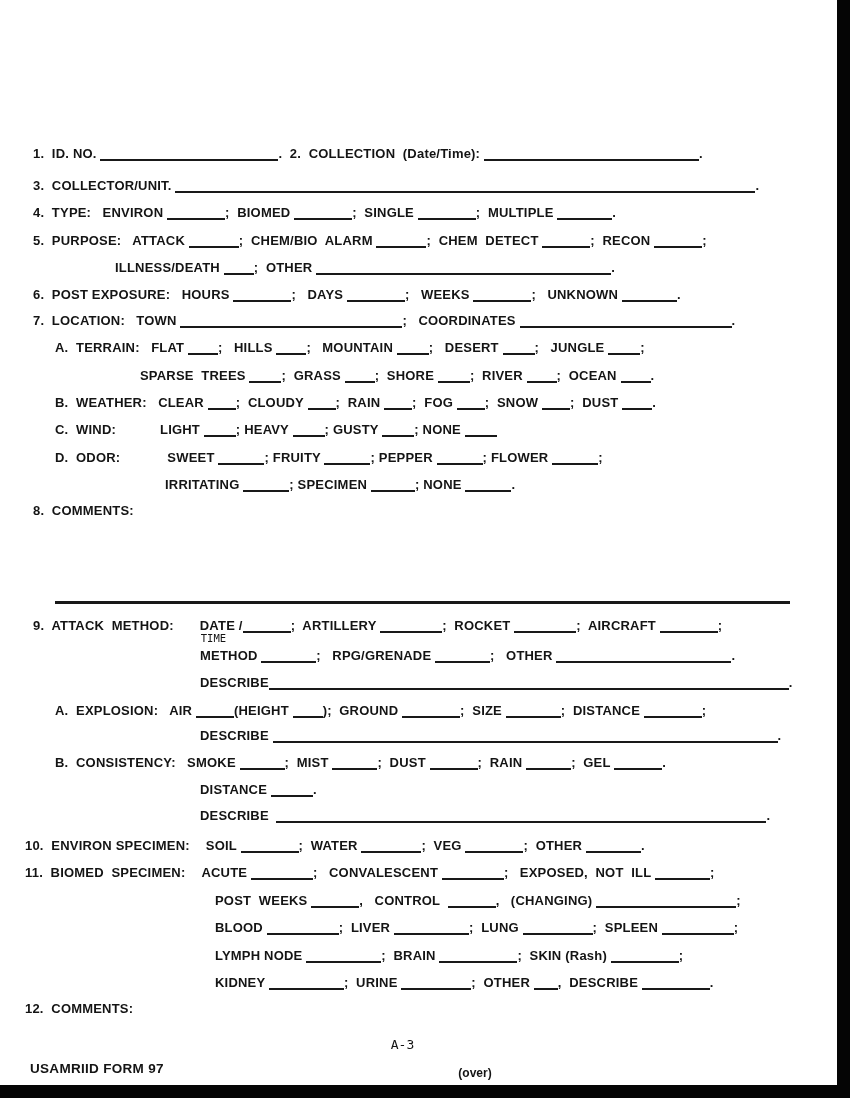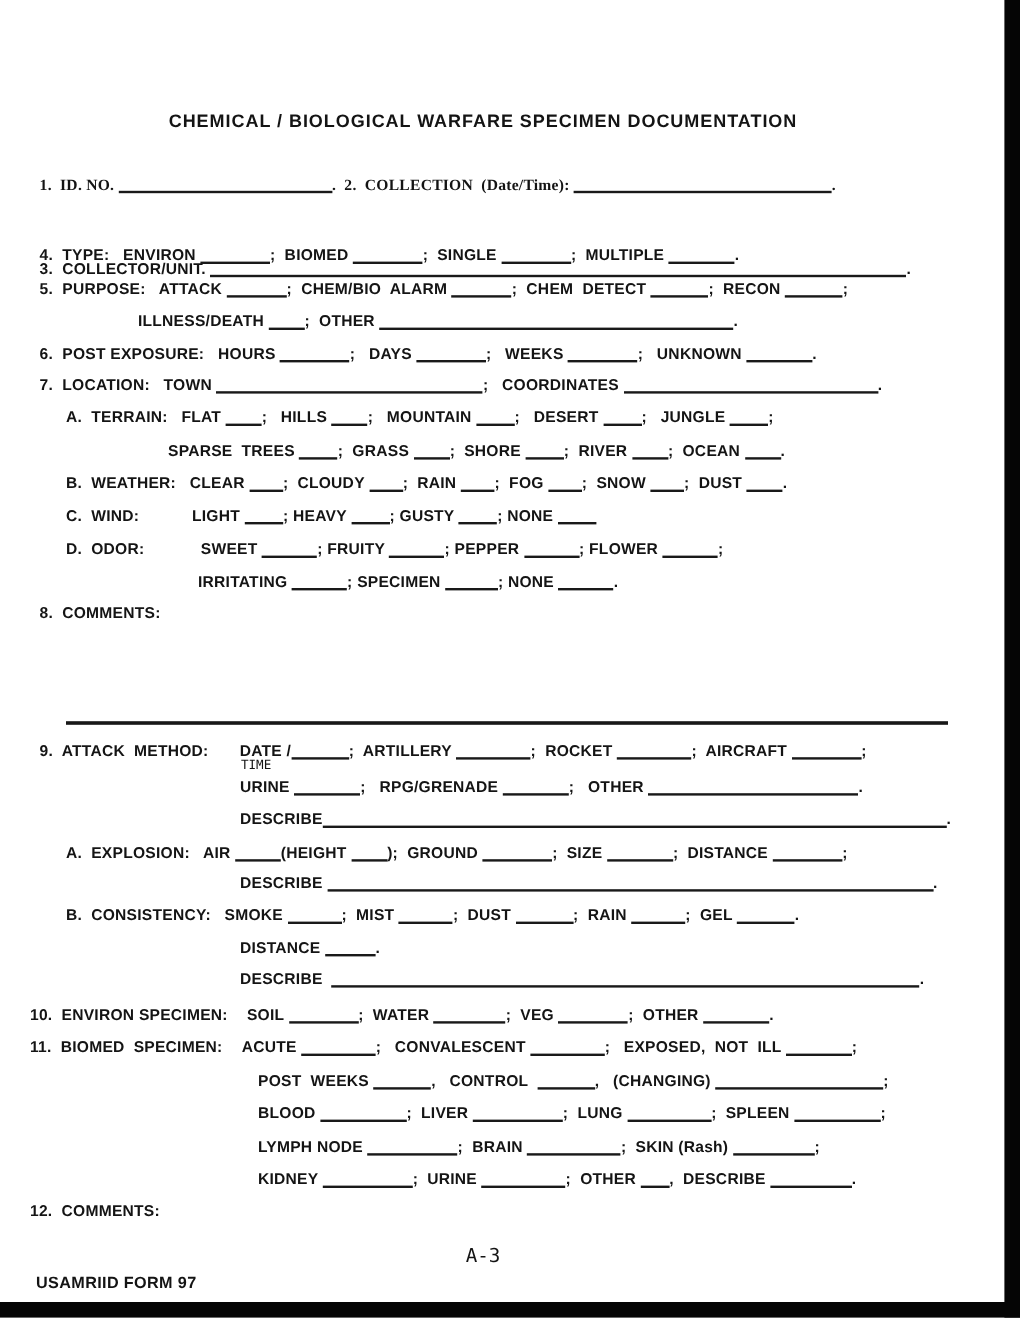--- a/index.html
+++ b/index.html
@@ -62,21 +62,21 @@
     position: absolute;
     top: 601px; left: 55px;
     width: 735px; height: 3px;
     background: #181818;
   }
   .page-number {
     position: absolute;
     top: 1037px; left: 0; right: 45px;
     text-align: center;
     font-family: "DejaVu Sans Mono", monospace;
-    font-size: 16px;
+    font-size: 13px;
     font-weight: 400;
   }
   .form-id {
     position: absolute;
     top: 1061px; left: 30px;
     font-size: 13.5px;
     font-weight: bold;
     letter-spacing: 0.3px;
   }
   .over-note {
@@ -84,54 +84,54 @@
     top: 1066px; left: 100px; right: 0;
     text-align: center;
     font-size: 12px;
     font-weight: bold;
   }
 </style>
 </head>
 <body>
 
 <div class="page">
-  <div class="form-title">CHEMICAL / BIOLOGICAL WARFARE SPECIMEN DOCUMENTATION</div>
 
   <div>
-      <div class="line" style="top: 146px; left: 33px; font-family: Liberation Serif, serif;"><span class="lbl">1.  ID. NO. </span><span class="blank" style="width: 178px;"></span><span class="lbl">.  2.  COLLECTION  (Date/Time): </span><span class="blank" style="width: 215px;"></span><span class="lbl">.</span></div>
-      <div class="line" style="top: 178px; left: 33px; margin-top: 38px;"><span class="lbl">3.  COLLECTOR/UNIT. </span><span class="blank" style="width: 580px;"></span><span class="lbl">.</span></div>
+      <div class="line" style="top: 146px; left: 33px;"><span class="lbl">1.  ID. NO. </span><span class="blank" style="width: 178px;"></span><span class="lbl">.  2.  COLLECTION  (Date/Time): </span><span class="blank" style="width: 215px;"></span><span class="lbl">.</span></div>
+      <div class="line" style="top: 178px; left: 33px;"><span class="lbl">3.  COLLECTOR/UNIT. </span><span class="blank" style="width: 580px;"></span><span class="lbl">.</span></div>
       <div class="line" style="top: 205px; left: 33px;"><span class="lbl">4.  TYPE:   ENVIRON </span><span class="blank" style="width: 58px;"></span><span class="lbl">;  BIOMED </span><span class="blank" style="width: 58px;"></span><span class="lbl">;  SINGLE </span><span class="blank" style="width: 58px;"></span><span class="lbl">;  MULTIPLE </span><span class="blank" style="width: 55px;"></span><span class="lbl">.</span></div>
       <div class="line" style="top: 233px; left: 33px;"><span class="lbl">5.  PURPOSE:   ATTACK </span><span class="blank" style="width: 50px;"></span><span class="lbl">;  CHEM/BIO  ALARM </span><span class="blank" style="width: 50px;"></span><span class="lbl">;  CHEM  DETECT </span><span class="blank" style="width: 48px;"></span><span class="lbl">;  RECON </span><span class="blank" style="width: 48px;"></span><span class="lbl">;</span></div>
       <div class="line" style="top: 260px; left: 115px;"><span class="lbl">ILLNESS/DEATH </span><span class="blank" style="width: 30px;"></span><span class="lbl">;  OTHER </span><span class="blank" style="width: 295px;"></span><span class="lbl">.</span></div>
       <div class="line" style="top: 287px; left: 33px;"><span class="lbl">6.  POST EXPOSURE:   HOURS </span><span class="blank" style="width: 58px;"></span><span class="lbl">;   DAYS </span><span class="blank" style="width: 58px;"></span><span class="lbl">;   WEEKS </span><span class="blank" style="width: 58px;"></span><span class="lbl">;   UNKNOWN </span><span class="blank" style="width: 55px;"></span><span class="lbl">.</span></div>
       <div class="line" style="top: 313px; left: 33px;"><span class="lbl">7.  LOCATION:   TOWN </span><span class="blank" style="width: 222px;"></span><span class="lbl">;   COORDINATES </span><span class="blank" style="width: 212px;"></span><span class="lbl">.</span></div>
       <div class="line" style="top: 340px; left: 55px;"><span class="lbl">A.  TERRAIN:   FLAT </span><span class="blank" style="width: 30px;"></span><span class="lbl">;   HILLS </span><span class="blank" style="width: 30px;"></span><span class="lbl">;   MOUNTAIN </span><span class="blank" style="width: 32px;"></span><span class="lbl">;   DESERT </span><span class="blank" style="width: 32px;"></span><span class="lbl">;   JUNGLE </span><span class="blank" style="width: 32px;"></span><span class="lbl">;</span></div>
       <div class="line" style="top: 368px; left: 140px;"><span class="lbl">SPARSE  TREES </span><span class="blank" style="width: 32px;"></span><span class="lbl">;  GRASS </span><span class="blank" style="width: 30px;"></span><span class="lbl">;  SHORE </span><span class="blank" style="width: 32px;"></span><span class="lbl">;  RIVER </span><span class="blank" style="width: 30px;"></span><span class="lbl">;  OCEAN </span><span class="blank" style="width: 30px;"></span><span class="lbl">.</span></div>
       <div class="line" style="top: 395px; left: 55px;"><span class="lbl">B.  WEATHER:   CLEAR </span><span class="blank" style="width: 28px;"></span><span class="lbl">;  CLOUDY </span><span class="blank" style="width: 28px;"></span><span class="lbl">;  RAIN </span><span class="blank" style="width: 28px;"></span><span class="lbl">;  FOG </span><span class="blank" style="width: 28px;"></span><span class="lbl">;  SNOW </span><span class="blank" style="width: 28px;"></span><span class="lbl">;  DUST </span><span class="blank" style="width: 30px;"></span><span class="lbl">.</span></div>
       <div class="line" style="top: 422px; left: 55px;"><span class="lbl">C.  WIND:</span><span class="gapseg" style="width: 44px;"></span><span class="lbl">LIGHT </span><span class="blank" style="width: 32px;"></span><span class="lbl">; HEAVY </span><span class="blank" style="width: 32px;"></span><span class="lbl">; GUSTY </span><span class="blank" style="width: 32px;"></span><span class="lbl">; NONE </span><span class="blank" style="width: 32px;"></span></div>
       <div class="line" style="top: 450px; left: 55px;"><span class="lbl">D.  ODOR:</span><span class="gapseg" style="width: 47px;"></span><span class="lbl">SWEET </span><span class="blank" style="width: 46px;"></span><span class="lbl">; FRUITY </span><span class="blank" style="width: 46px;"></span><span class="lbl">; PEPPER </span><span class="blank" style="width: 46px;"></span><span class="lbl">; FLOWER </span><span class="blank" style="width: 46px;"></span><span class="lbl">;</span></div>
       <div class="line" style="top: 477px; left: 165px;"><span class="lbl">IRRITATING </span><span class="blank" style="width: 46px;"></span><span class="lbl">; SPECIMEN </span><span class="blank" style="width: 44px;"></span><span class="lbl">; NONE </span><span class="blank" style="width: 46px;"></span><span class="lbl">.</span></div>
       <div class="line" style="top: 503px; left: 33px;"><span class="lbl">8.  COMMENTS:</span></div>
       <div class="line" style="top: 618px; left: 33px;"><span class="lbl">9.  ATTACK  METHOD:</span><span class="gapseg" style="width: 26px;"></span><span class="stack"><span class="stack-main">DATE /</span><span class="stack-sub">TIME</span></span><span class="blank" style="width: 48px;"></span><span class="lbl">;  ARTILLERY </span><span class="blank" style="width: 62px;"></span><span class="lbl">;  ROCKET </span><span class="blank" style="width: 62px;"></span><span class="lbl">;  AIRCRAFT </span><span class="blank" style="width: 58px;"></span><span class="lbl">;</span></div>
-      <div class="line" style="top: 648px; left: 200px;"><span class="lbl">URINE </span><span class="blank" style="width: 55px;"></span><span class="lbl">;   RPG/GRENADE </span><span class="blank" style="width: 55px;"></span><span class="lbl">;   OTHER </span><span class="blank" style="width: 175px;"></span><span class="lbl">.</span></div>
+      <div class="line" style="top: 648px; left: 200px;"><span class="lbl">METHOD </span><span class="blank" style="width: 55px;"></span><span class="lbl">;   RPG/GRENADE </span><span class="blank" style="width: 55px;"></span><span class="lbl">;   OTHER </span><span class="blank" style="width: 175px;"></span><span class="lbl">.</span></div>
       <div class="line" style="top: 675px; left: 200px;"><span class="lbl">DESCRIBE</span><span class="blank" style="width: 520px;"></span><span class="lbl">.</span></div>
       <div class="line" style="top: 703px; left: 55px;"><span class="lbl">A.  EXPLOSION:   AIR </span><span class="blank" style="width: 38px;"></span><span class="lbl">(HEIGHT </span><span class="blank" style="width: 30px;"></span><span class="lbl">);  GROUND </span><span class="blank" style="width: 58px;"></span><span class="lbl">;  SIZE </span><span class="blank" style="width: 55px;"></span><span class="lbl">;  DISTANCE </span><span class="blank" style="width: 58px;"></span><span class="lbl">;</span></div>
       <div class="line" style="top: 728px; left: 200px;"><span class="lbl">DESCRIBE </span><span class="blank" style="width: 505px;"></span><span class="lbl">.</span></div>
       <div class="line" style="top: 755px; left: 55px;"><span class="lbl">B.  CONSISTENCY:   SMOKE </span><span class="blank" style="width: 45px;"></span><span class="lbl">;  MIST </span><span class="blank" style="width: 45px;"></span><span class="lbl">;  DUST </span><span class="blank" style="width: 48px;"></span><span class="lbl">;  RAIN </span><span class="blank" style="width: 45px;"></span><span class="lbl">;  GEL </span><span class="blank" style="width: 48px;"></span><span class="lbl">.</span></div>
       <div class="line" style="top: 782px; left: 200px;"><span class="lbl">DISTANCE </span><span class="blank" style="width: 42px;"></span><span class="lbl">.</span></div>
       <div class="line" style="top: 808px; left: 200px;"><span class="lbl">DESCRIBE  </span><span class="blank" style="width: 490px;"></span><span class="lbl">.</span></div>
       <div class="line" style="top: 838px; left: 25px;"><span class="lbl">10.  ENVIRON SPECIMEN:</span><span class="gapseg" style="width: 16px;"></span><span class="lbl">SOIL </span><span class="blank" style="width: 58px;"></span><span class="lbl">;  WATER </span><span class="blank" style="width: 60px;"></span><span class="lbl">;  VEG </span><span class="blank" style="width: 58px;"></span><span class="lbl">;  OTHER </span><span class="blank" style="width: 55px;"></span><span class="lbl">.</span></div>
       <div class="line" style="top: 865px; left: 25px;"><span class="lbl">11.  BIOMED  SPECIMEN:</span><span class="gapseg" style="width: 16px;"></span><span class="lbl">ACUTE </span><span class="blank" style="width: 62px;"></span><span class="lbl">;   CONVALESCENT </span><span class="blank" style="width: 62px;"></span><span class="lbl">;   EXPOSED,  NOT  ILL </span><span class="blank" style="width: 55px;"></span><span class="lbl">;</span></div>
       <div class="line" style="top: 893px; left: 215px;"><span class="lbl">POST  WEEKS </span><span class="blank" style="width: 48px;"></span><span class="lbl">,   CONTROL  </span><span class="blank" style="width: 48px;"></span><span class="lbl">,   (CHANGING) </span><span class="blank" style="width: 140px;"></span><span class="lbl">;</span></div>
       <div class="line" style="top: 920px; left: 215px;"><span class="lbl">BLOOD </span><span class="blank" style="width: 72px;"></span><span class="lbl">;  LIVER </span><span class="blank" style="width: 75px;"></span><span class="lbl">;  LUNG </span><span class="blank" style="width: 70px;"></span><span class="lbl">;  SPLEEN </span><span class="blank" style="width: 72px;"></span><span class="lbl">;</span></div>
       <div class="line" style="top: 948px; left: 215px;"><span class="lbl">LYMPH NODE </span><span class="blank" style="width: 75px;"></span><span class="lbl">;  BRAIN </span><span class="blank" style="width: 78px;"></span><span class="lbl">;  SKIN (Rash) </span><span class="blank" style="width: 68px;"></span><span class="lbl">;</span></div>
       <div class="line" style="top: 975px; left: 215px;"><span class="lbl">KIDNEY </span><span class="blank" style="width: 75px;"></span><span class="lbl">;  URINE </span><span class="blank" style="width: 70px;"></span><span class="lbl">;  OTHER </span><span class="blank" style="width: 24px;"></span><span class="lbl">,  DESCRIBE </span><span class="blank" style="width: 68px;"></span><span class="lbl">.</span></div>
       <div class="line" style="top: 1001px; left: 25px;"><span class="lbl">12.  COMMENTS:</span></div>
     </div>
 
   <div class="section-divider"></div>
 
   <div class="page-number">A-3</div>
   <div class="form-id">USAMRIID FORM 97</div>
+  <div class="over-note">(over)</div>
 
   <div class="scan-edge-right"></div>
   <div class="scan-edge-bottom"></div>
 </div>
 
 </body></html>

